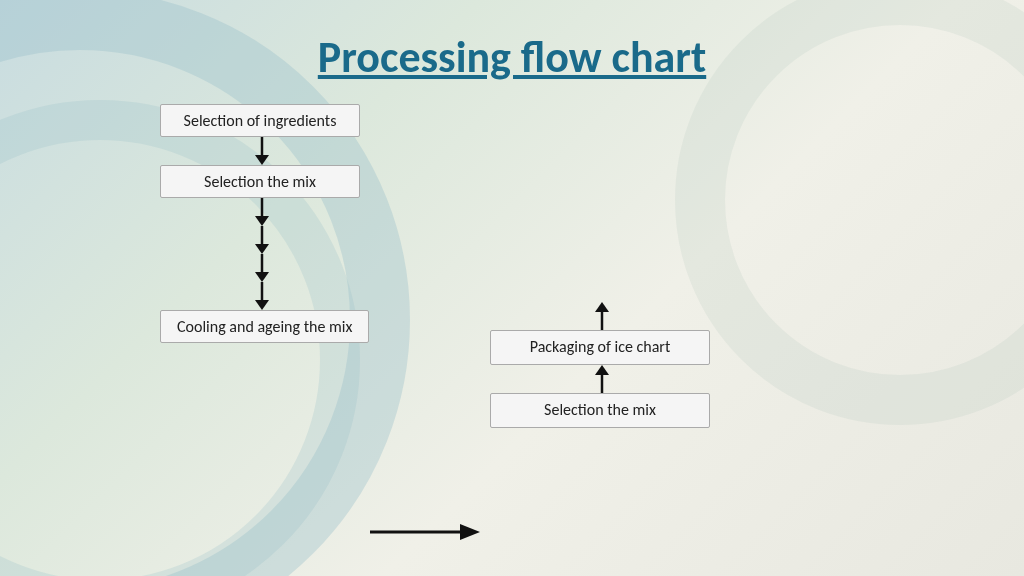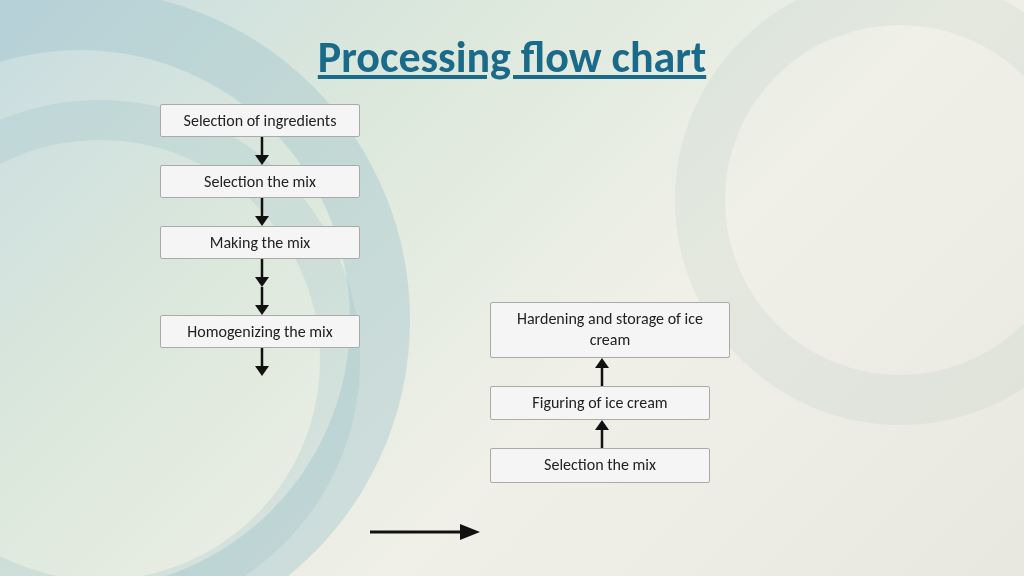--- a/index.html
+++ b/index.html
@@ -152,71 +152,67 @@
 
       <div class="flow-box">Selection the mix</div>
 
       <div class="arrow-down">
         <svg width="24" height="28" viewBox="0 0 24 28">
             <line x1="12" y1="0" x2="12" y2="20" stroke="#111" stroke-width="2.5"></line>
             <polygon points="12,28 5,18 19,18" fill="#111"></polygon>
           </svg>
       </div>
 
-      <div class="flow-box">Making the mix</div>
-
-      <div class="arrow-down">
-        <svg width="24" height="28" viewBox="0 0 24 28">
-            <line x1="12" y1="0" x2="12" y2="20" stroke="#111" stroke-width="2.5"></line>
-            <polygon points="12,28 5,18 19,18" fill="#111"></polygon>
-          </svg>
-      </div>
-
-
-      <div class="arrow-down">
-        <svg width="24" height="28" viewBox="0 0 24 28">
-            <line x1="12" y1="0" x2="12" y2="20" stroke="#111" stroke-width="2.5"></line>
-            <polygon points="12,28 5,18 19,18" fill="#111"></polygon>
-          </svg>
-      </div>
-
-      <div class="flow-box">Homogenizing the mix</div>
-
-      <div class="arrow-down">
-        <svg width="24" height="28" viewBox="0 0 24 28">
-            <line x1="12" y1="0" x2="12" y2="20" stroke="#111" stroke-width="2.5"></line>
-            <polygon points="12,28 5,18 19,18" fill="#111"></polygon>
-          </svg>
-      </div>
-
+
+      <div class="arrow-down">
+        <svg width="24" height="28" viewBox="0 0 24 28">
+            <line x1="12" y1="0" x2="12" y2="20" stroke="#111" stroke-width="2.5"></line>
+            <polygon points="12,28 5,18 19,18" fill="#111"></polygon>
+          </svg>
+      </div>
+
+
+      <div class="arrow-down">
+        <svg width="24" height="28" viewBox="0 0 24 28">
+            <line x1="12" y1="0" x2="12" y2="20" stroke="#111" stroke-width="2.5"></line>
+            <polygon points="12,28 5,18 19,18" fill="#111"></polygon>
+          </svg>
+      </div>
+
+
+      <div class="arrow-down">
+        <svg width="24" height="28" viewBox="0 0 24 28">
+            <line x1="12" y1="0" x2="12" y2="20" stroke="#111" stroke-width="2.5"></line>
+            <polygon points="12,28 5,18 19,18" fill="#111"></polygon>
+          </svg>
+      </div>
+
+      <div class="flow-box">Cooling and ageing the mix</div>
 
     </div>
 
     <div class="arrow-right-container">
       <svg width="110" height="24" viewBox="0 0 110 24">
         <line x1="0" y1="12" x2="90" y2="12" stroke="#111" stroke-width="3"></line>
         <polygon points="110,12 90,4 90,20" fill="#111"></polygon>
       </svg>
     </div>
 
     <div class="right-column">
 
-      <div class="flow-box wide">
-        <span>Hardening and storage of ice cream</span>
-      </div>
 
       <div class="arrow-up">
         <svg width="24" height="28" viewBox="0 0 24 28">
             <line x1="12" y1="28" x2="12" y2="8" stroke="#111" stroke-width="2.5"></line>
             <polygon points="12,0 5,10 19,10" fill="#111"></polygon>
           </svg>
       </div>
 
       <div class="flow-box wide">
-        <span>Figuring of ice cream</span>
+        <span>Packaging of ice chart</span>
       </div>
 
       <div class="arrow-up">
         <svg width="24" height="28" viewBox="0 0 24 28">
             <line x1="12" y1="28" x2="12" y2="8" stroke="#111" stroke-width="2.5"></line>
             <polygon points="12,0 5,10 19,10" fill="#111"></polygon>
           </svg>
       </div>
 
       <div class="flow-box wide">

